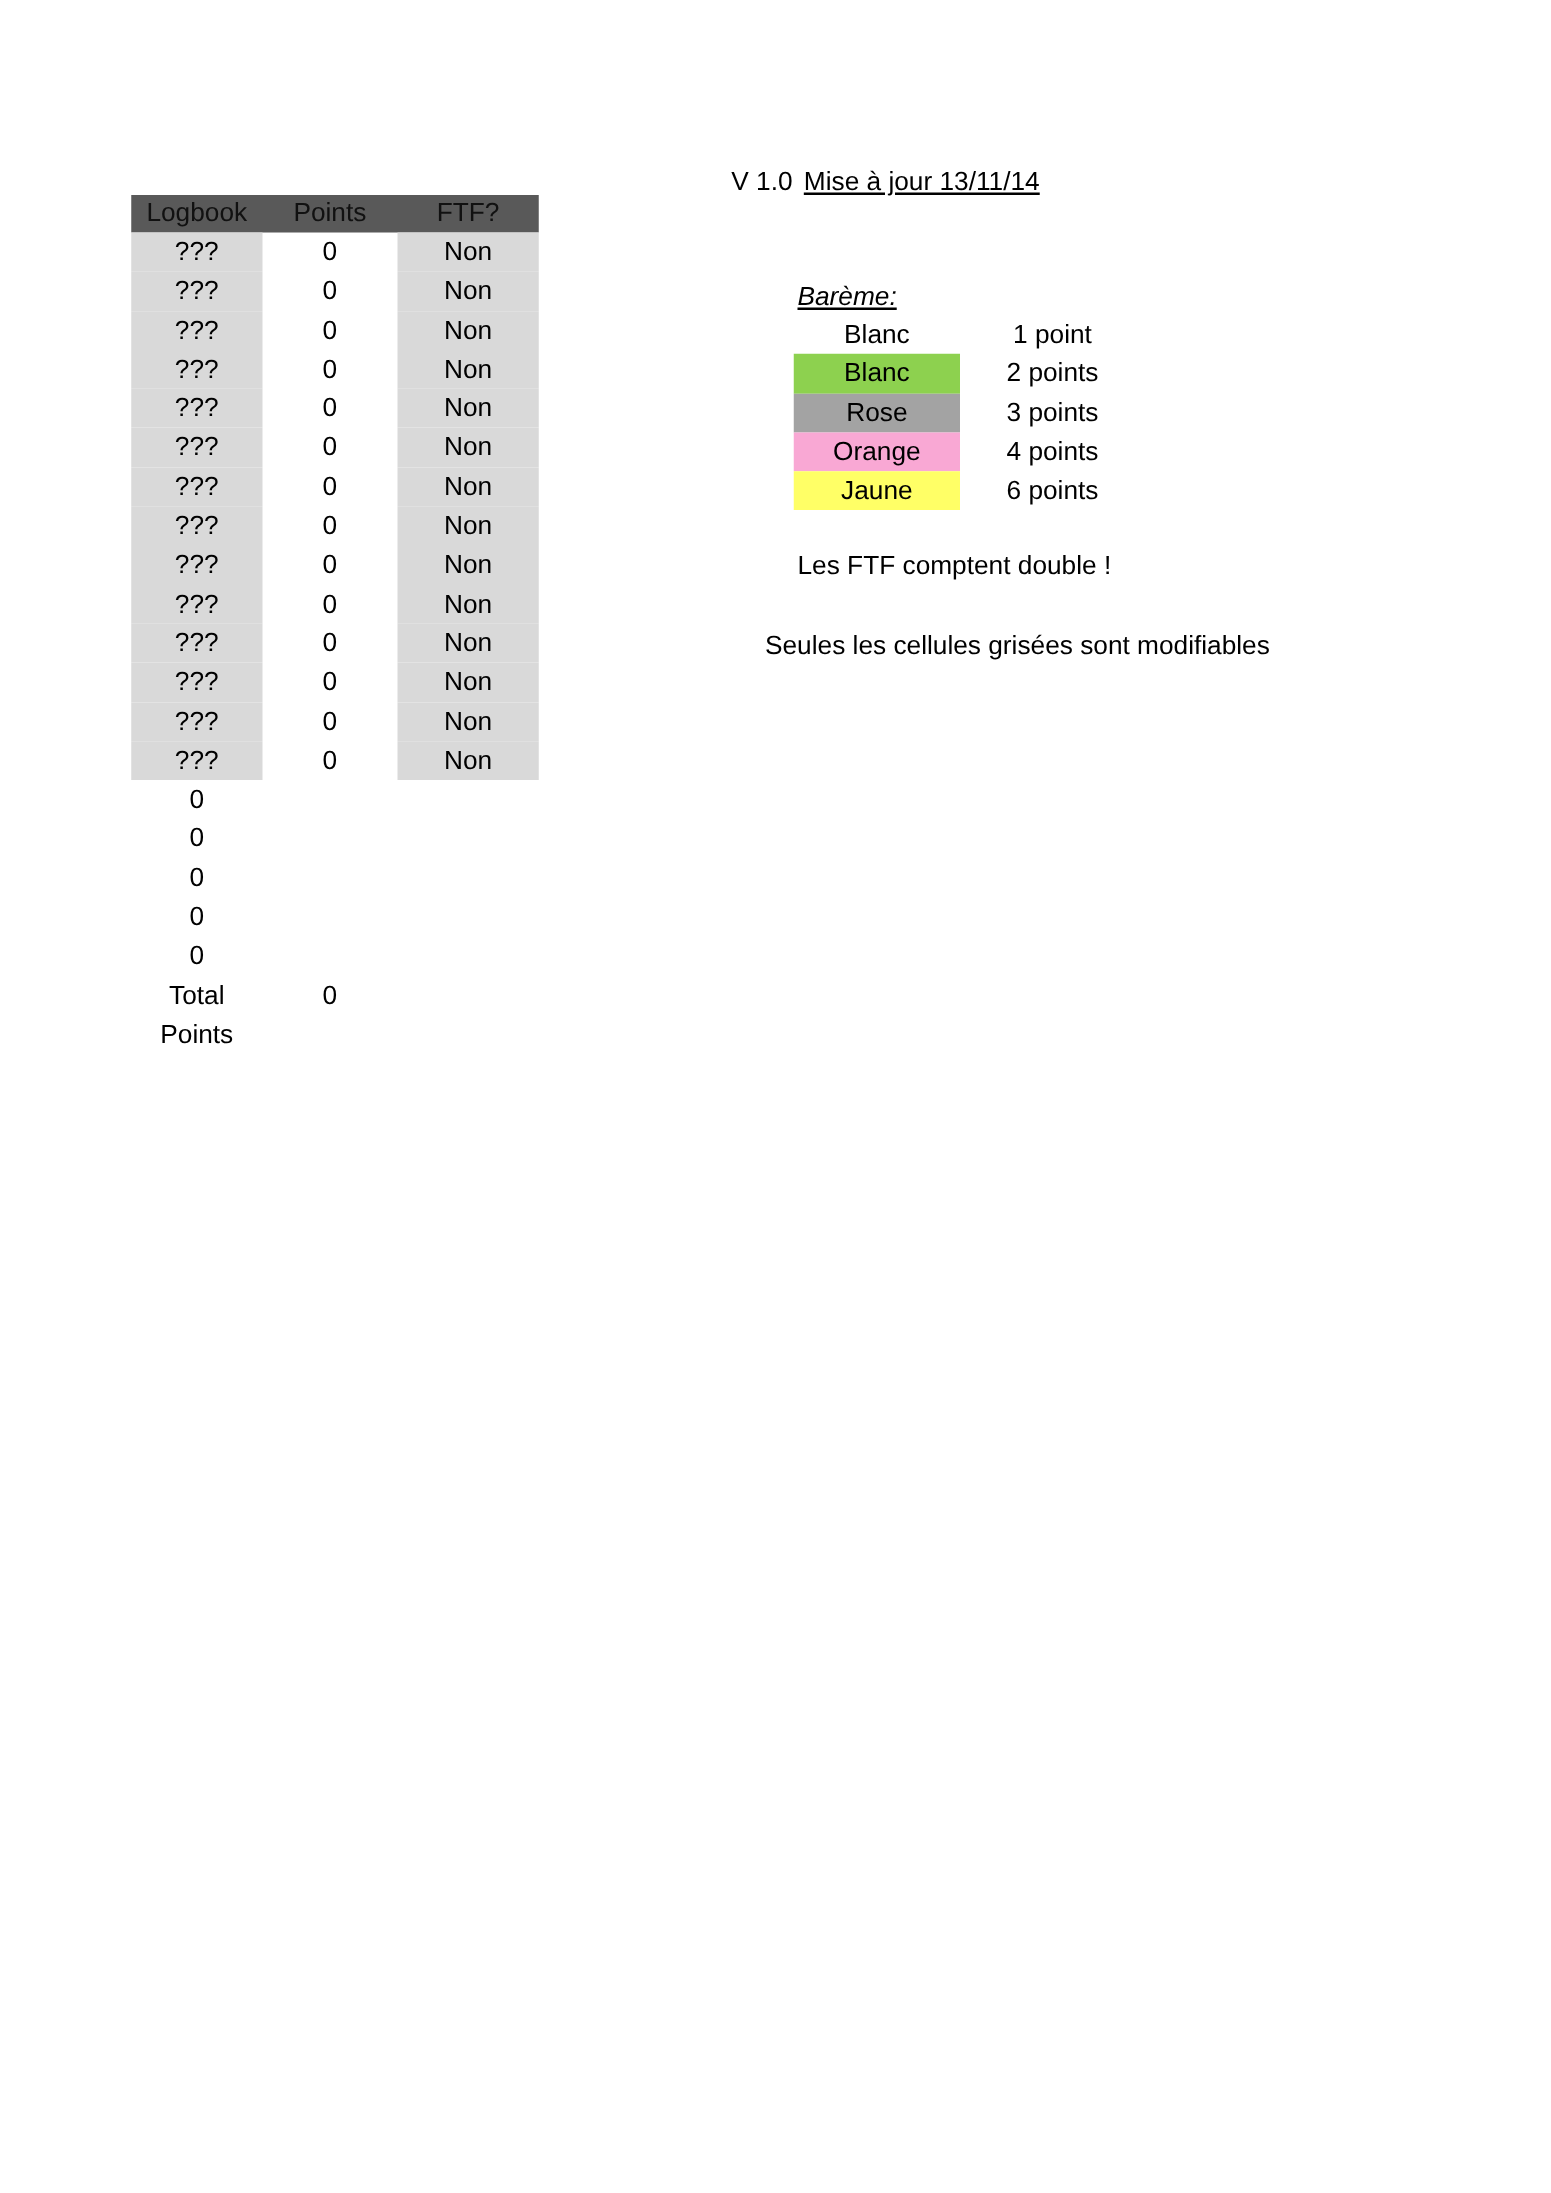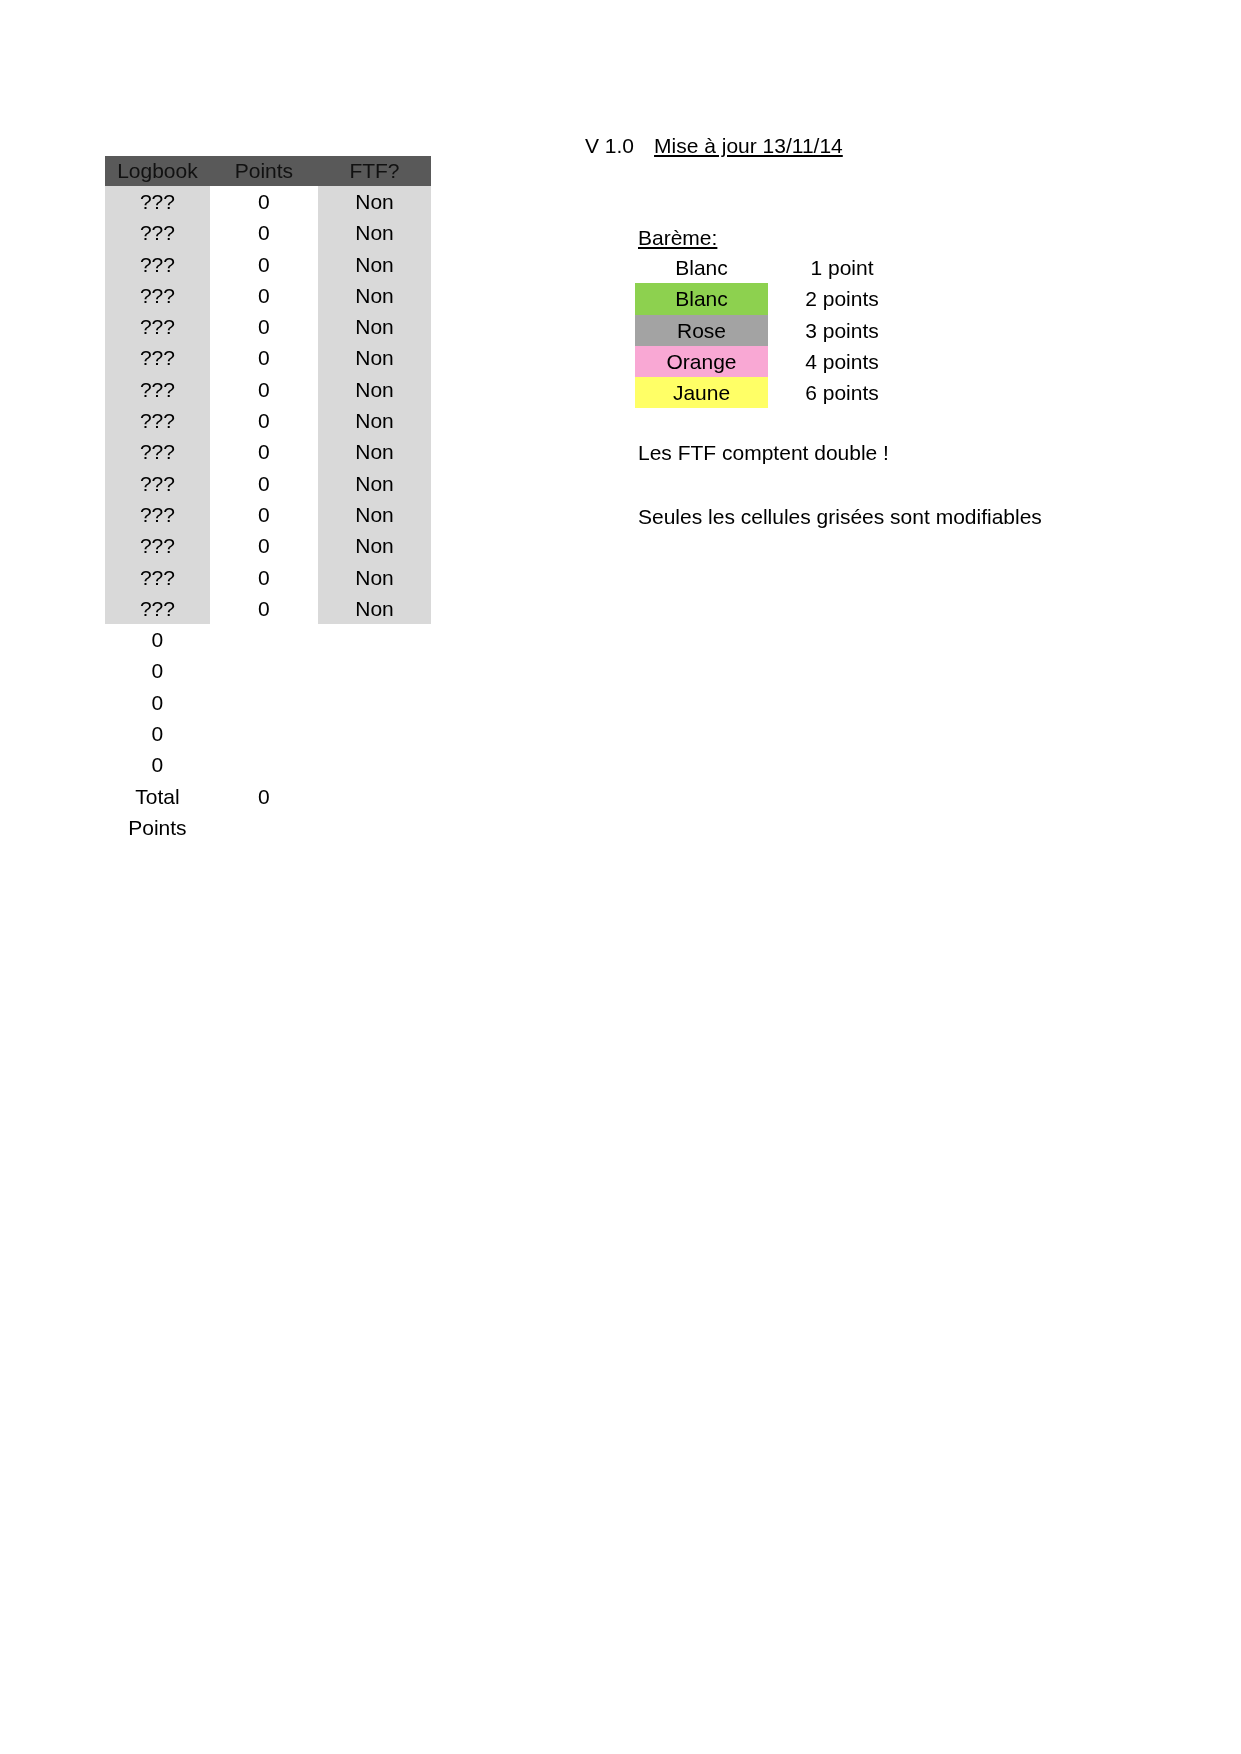--- a/index.html
+++ b/index.html
@@ -8,43 +8,43 @@
     width: 1241px; height: 1754px;
     position: relative;
     font-family: "Liberation Sans", sans-serif;
     color: #000000;
     overflow: hidden;
   }
   .abs { position: absolute; }
 
   
   .title-row { left: 585px; top: 133px; display: flex; font-size: 21px; line-height: 26px; }
-  .title-row .version { margin-right: 20px; }
+  .title-row .version { margin-right: 9px; }
   .underline { text-decoration: underline; }
 
   
   .logbook-table { left: 105px; top: 156px; width: 326px; }
   .thead { display: flex; background: #595959; height: 30px; line-height: 30px; font-size: 21px; color: #111111; }
   .row { display: flex; height: 31.3px; line-height: 31.3px; font-size: 21px; }
   .c1 { width: 128px; text-align: center; }
   .c2 { width: 132px; text-align: center; }
   .c3 { width: 138px; text-align: center; }
   .gray { background: #d9d9d9; }
   .total-row { font-weight: normal; margin-top: 0.5px; }
 
   
-  .bareme-title { left: 638px; top: 226px; font-size: 21px; }
+  .bareme-title { left: 638px; top: 226px; font-size: 21px; font-style: italic; }
   .bareme { left: 635px; top: 252px; }
   .bareme-row { display: flex; height: 31.3px; line-height: 31.3px; font-size: 21px; }
   .swatch { width: 133px; text-align: center; }
   .pts { width: 132px; text-align: center; margin-left: 8px; }
 
   
   .note1 { left: 638px; top: 441px; font-size: 21px; }
-  .note2 { left: 638px; top: 505px; font-size: 21px; }
+  .note2 { left: 612px; top: 505px; font-size: 21px; }
 
   
   .footer { left: 105px; top: 876px; font-size: 21px; line-height: 32.5px; white-space: pre; }
 </style>
 </head>
 <body>
 
 <main>
 
   <div class="abs title-row">

